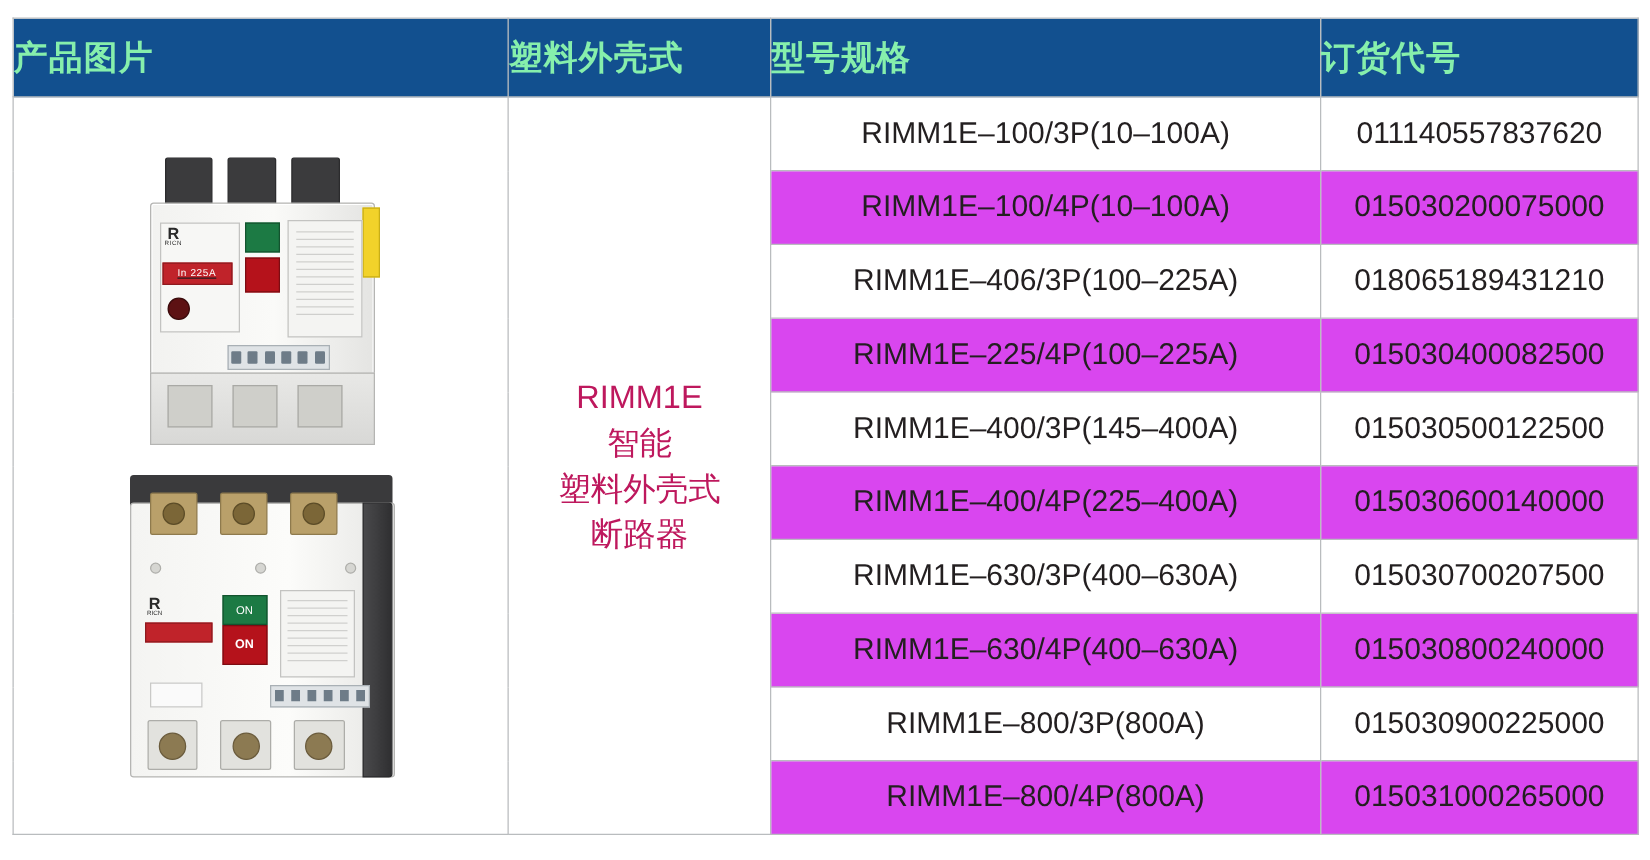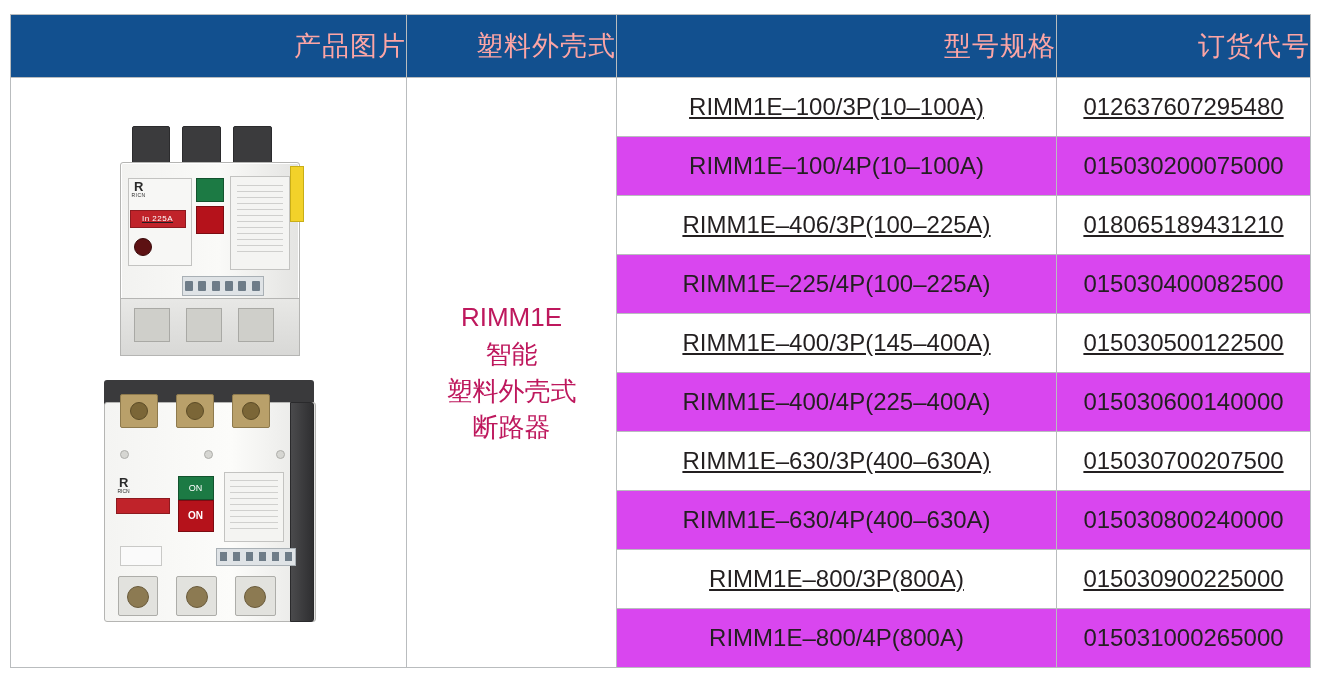--- a/index.html
+++ b/index.html
@@ -24,25 +24,25 @@
     width: 1300px;
     margin: 14px 10px 0 10px;
   }
   table.product-table th,
   table.product-table td {
     border: 1px solid #b9bcbe;
     padding: 0;
   }
   thead th {
     background: #12508f;
-    color: #fca5a5;
+    color: #86efac;
     font-size: 27px;
-    font-weight: normal;
+    font-weight: bold;
     height: 62px;
-    text-align: right;
+    text-align: left;
     letter-spacing: 1px;
     border: 1px solid #12508f;
   }
   .col-img { width: 396px; }
   .col-name { width: 210px; }
   .col-model { width: 440px; }
   .col-code { width: 254px; }
 
   td.img-cell {
     background: #ffffff;
@@ -58,21 +58,21 @@
     color: #be185d;
   }
   td.model-cell, td.code-cell {
     height: 58px;
     font-size: 24px;
     color: #231f20;
     text-align: center;
     white-space: nowrap;
   }
   td.model-cell { padding-left: 12px; text-align: center; }
-  tr.row-odd td.model-cell, tr.row-odd td.code-cell { background: #ffffff; text-decoration: underline; }
+  tr.row-odd td.model-cell, tr.row-odd td.code-cell { background: #ffffff; }
   tr.row-even td.model-cell, tr.row-even td.code-cell { background: #d946ef; }
 
   .img-stack {
     display: flex;
     flex-direction: column;
     align-items: center;
     justify-content: center;
     gap: 26px;
     padding: 14px 0;
   }
@@ -355,21 +355,21 @@
 
           </div>
         </td>
         <td class="name-cell" rowspan="10">
           <div>RIMM1E</div>
           <div>智能</div>
           <div>塑料外壳式</div>
           <div>断路器</div>
         </td>
         <td class="model-cell">RIMM1E–100/3P(10–100A)</td>
-        <td class="code-cell">012637607295480</td>
+        <td class="code-cell">011140557837620</td>
       </tr>
       <tr class="row-even">
         <td class="model-cell">RIMM1E–100/4P(10–100A)</td>
         <td class="code-cell">015030200075000</td>
       </tr>
       <tr class="row-odd">
         <td class="model-cell">RIMM1E–406/3P(100–225A)</td>
         <td class="code-cell">018065189431210</td>
       </tr>
       <tr class="row-even">

